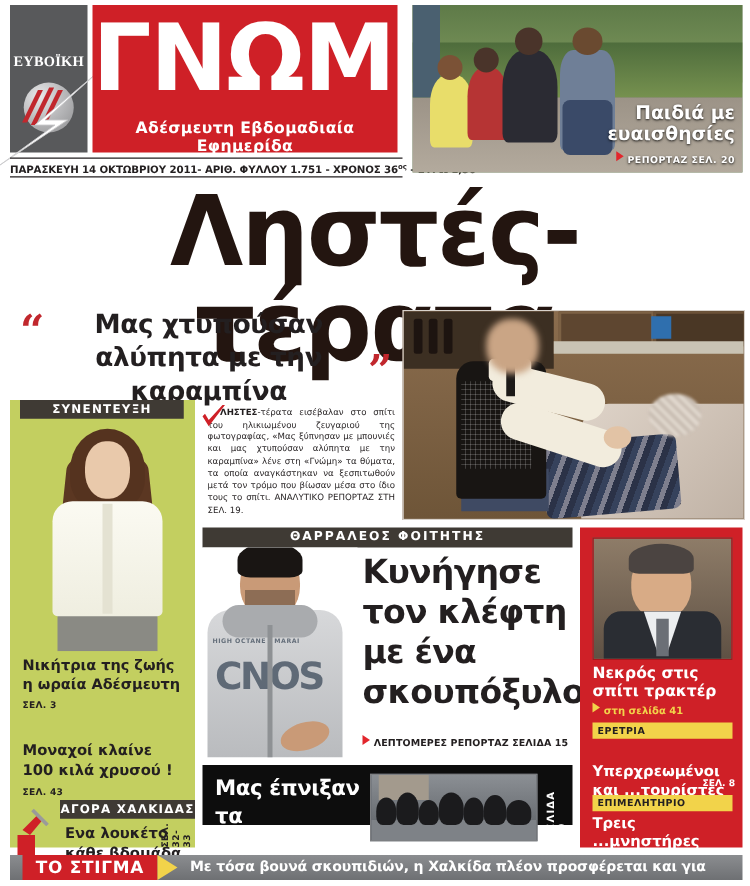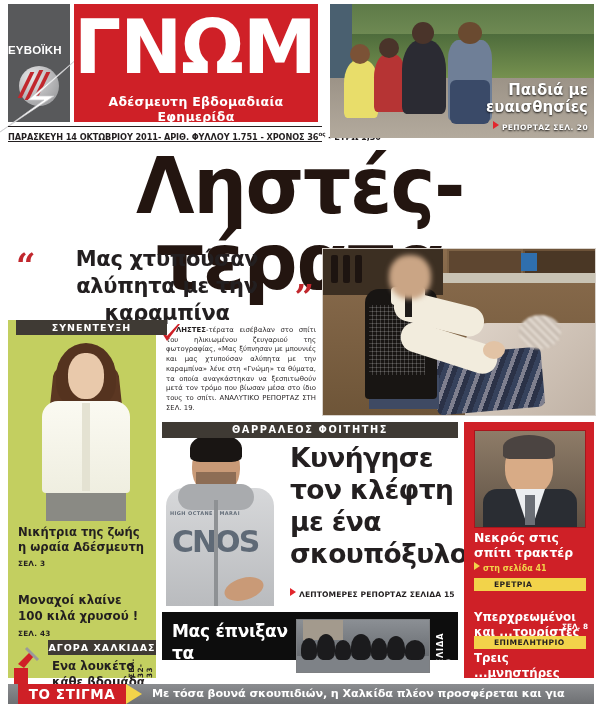--- a/index.html
+++ b/index.html
@@ -5,23 +5,23 @@
   html,body{margin:0;padding:0;background:#fff;}
   body{width:600px;height:709px;overflow:hidden;
        font-family:"DejaVu Sans","Liberation Sans",sans-serif;
        -webkit-font-smoothing:antialiased;}
   .page{position:relative;width:600px;height:709px;background:#fff;}
 
   
   .masthead{position:absolute;left:0;top:0;width:322px;height:124px;}
   .logo-panel{position:absolute;left:8px;top:4px;width:62px;height:118px;
               background:#58595b;overflow:hidden;}
-  .logo-word{position:absolute;left:0;top:40px;width:62px;text-align:left;
+  .logo-word{position:absolute;left:0;top:40px;width:62px;text-align:center;
              color:#fff;font-size:11.5px;font-weight:bold;letter-spacing:.2px;
-             font-family:Liberation Sans, sans-serif;}
+             font-family:Liberation Serif, serif;}
   .logo-emblem{position:absolute;left:11px;top:62px;width:40px;height:40px;
                border-radius:50%;
                background:radial-gradient(circle at 32% 28%,#e9e9ea 0%,#bcbcbe 45%,#8e8f91 100%);}
   .bolt{position:absolute;background:#c1272d;}
   .bolt.b1{left:16px;top:68px;width:4px;height:26px;
            transform:skewX(-26deg);}
   .bolt.b2{left:24px;top:66px;width:4px;height:30px;transform:skewX(-26deg);}
   .bolt.b3{left:32px;top:68px;width:4px;height:26px;transform:skewX(-26deg);}
   .bolt-big{position:absolute;left:-2px;top:56px;width:86px;height:78px;
             pointer-events:none;}
@@ -139,21 +139,21 @@
              border-radius:4px;}
   .mp-tie{position:absolute;left:40px;top:34px;width:7px;height:26px;background:#1d1a18;}
   .mp-legs{position:absolute;left:4px;bottom:0;width:70px;height:34px;background:#3f4a63;}
 
   
   .lcol{position:absolute;left:8px;top:320px;width:148px;height:358px;
         background:#c3cf60;}
   .lbar{position:absolute;height:15px;background:#3f3a34;color:#fff;
         font-size:9.5px;font-weight:bold;line-height:15px;text-align:center;
         letter-spacing:1px;}
-  .lbar.b1{left:8px;top:0px;width:151px;}
+  .lbar.b1{left:8px;top:0px;width:131px;}
   .lbar.b2{left:8px;top:254px;width:140px;}
   .lbar.b3{left:40px;top:320px;width:108px;}
 
   .int-photo{position:absolute;left:8px;top:17px;width:140px;height:184px;
              overflow:hidden;background:#c3cf60;}
   .ip-hair{position:absolute;left:40px;top:6px;width:60px;height:66px;
            background:#55331f;border-radius:50% 50% 40% 40%;}
   .ip-hair2{position:absolute;left:34px;top:30px;width:20px;height:78px;background:#5b3722;
             border-radius:10px;transform:rotate(6deg);}
   .ip-hair3{position:absolute;left:86px;top:30px;width:20px;height:78px;background:#5b3722;
@@ -233,21 +233,21 @@
 
   .rc-cap{position:absolute;left:10px;top:108px;width:116px;
           color:#fff;font-size:12.4px;line-height:15px;font-weight:bold;}
   .rc-ref{position:absolute;left:10px;top:140px;width:116px;
           color:#f2d34a;font-size:8px;font-weight:bold;}
   .rc-ref .tri{display:inline-block;width:0;height:0;margin-right:3px;
                border-left:6px solid #f2d34a;border-top:4px solid transparent;
                border-bottom:4px solid transparent;vertical-align:1px;}
 
   .rbar{position:absolute;left:10px;height:13px;background:#f2d34a;color:#231f20;
-        font-size:7.6px;font-weight:bold;line-height:13px;padding-left:20px;
+        font-size:7.6px;font-weight:bold;line-height:13px;padding-left:4px;
         letter-spacing:.4px;width:112px;box-sizing:border-box;}
   .rbar.r1{top:156px;} .rbar.r2{top:214px;}
   .rtxt{position:absolute;left:10px;width:118px;color:#fff;
         font-size:11.8px;line-height:15px;font-weight:bold;}
   .rtxt.t1{top:188px;} .rtxt.t2{top:229px;}
   .rpg{position:absolute;right:6px;color:#fff;font-size:7.3px;font-weight:bold;text-align:center;}
   .rpg.p1{top:200px;} .rpg.p2{top:258px;}
 
   
   .gstrip{position:absolute;left:162px;top:612px;width:296px;height:48px;

